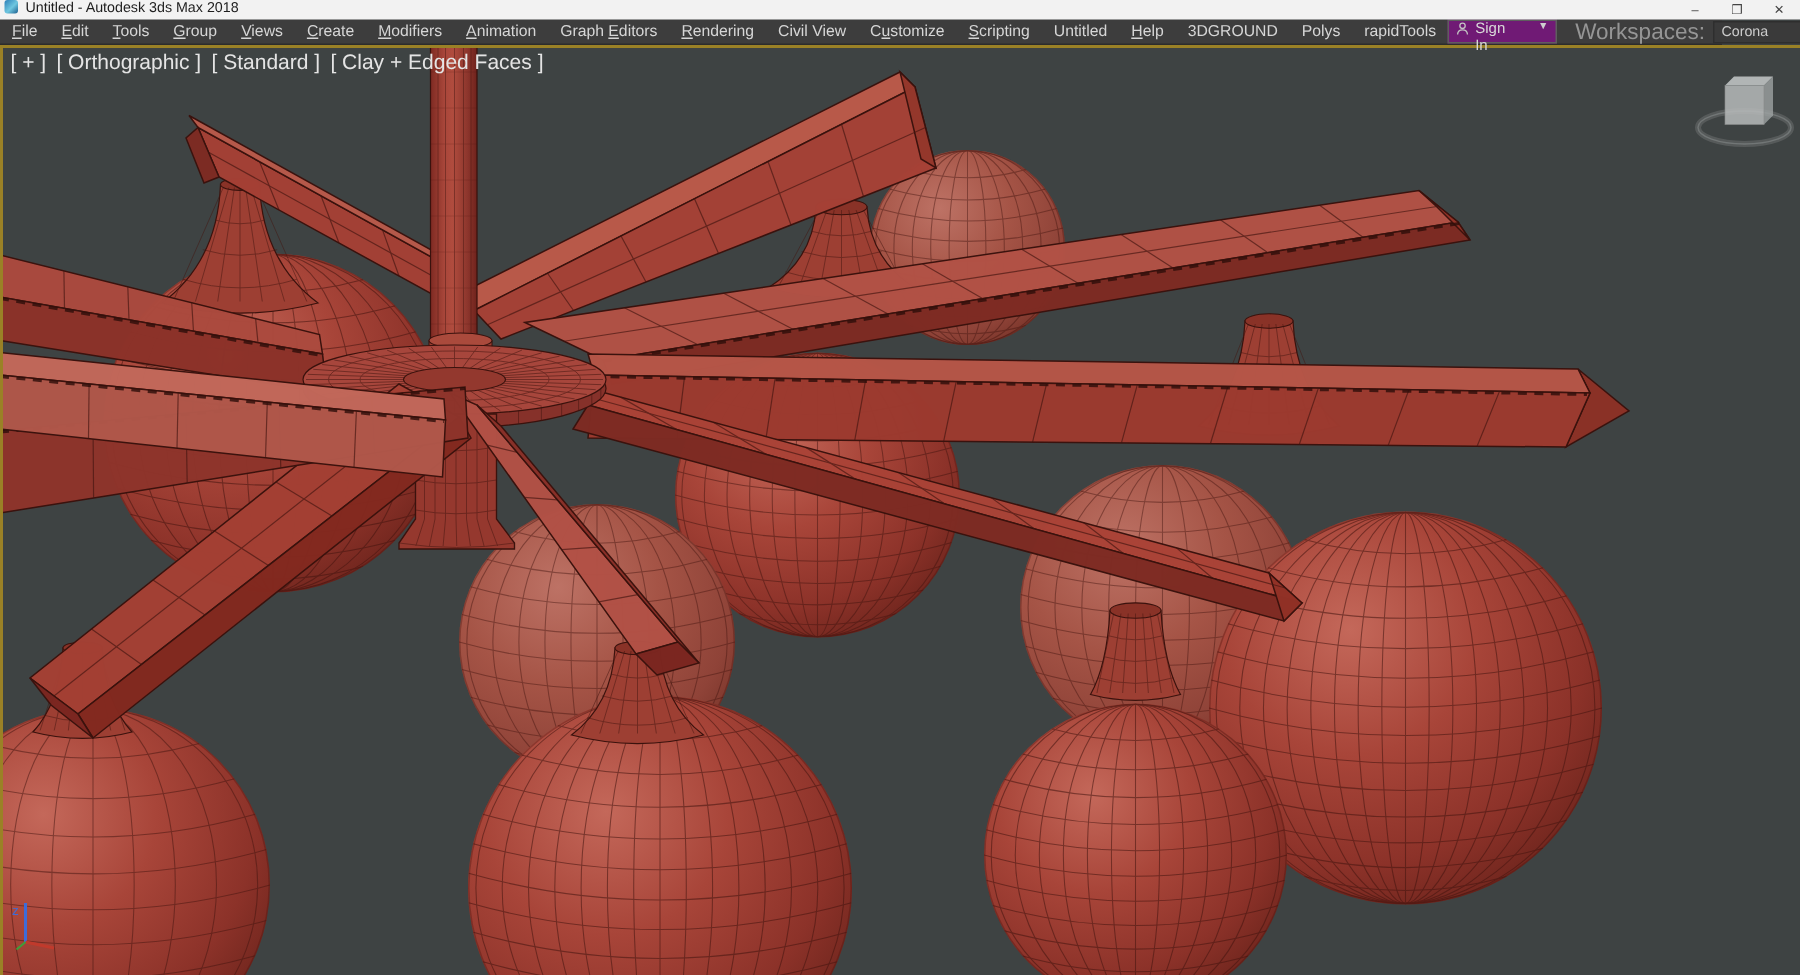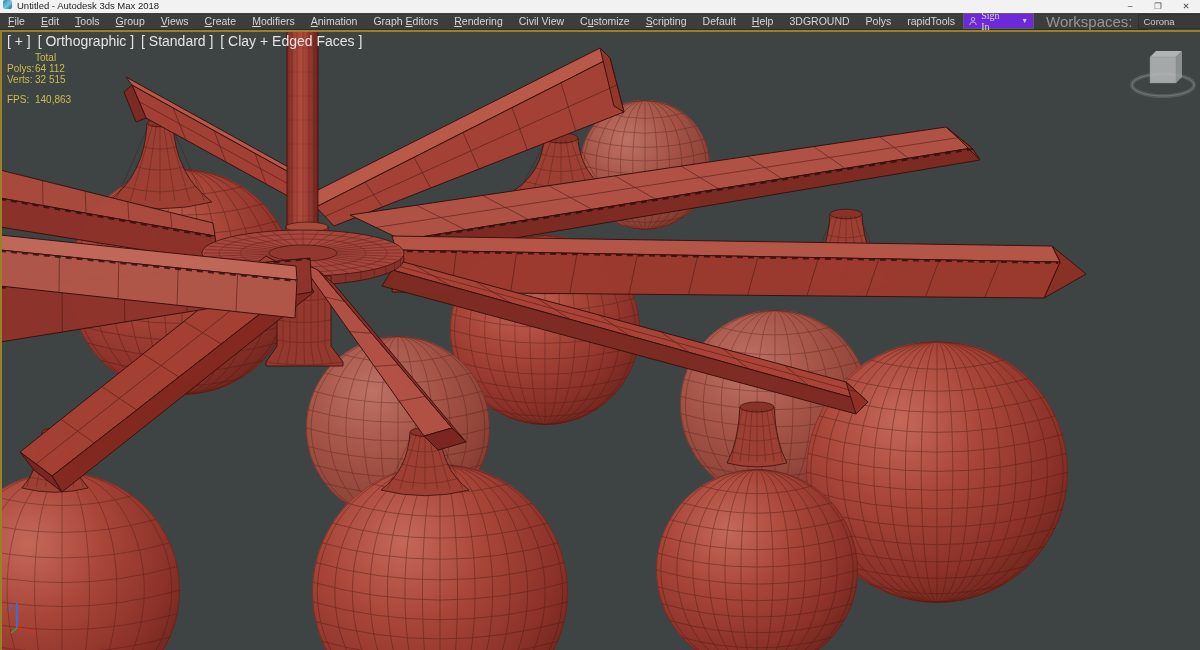--- a/index.html
+++ b/index.html
@@ -21,22 +21,22 @@
     font-size:8.5px;color:#444;line-height:1;}
   
   .menubar{
     position:absolute;top:13px;left:0;width:1148px;height:17px;
     background:#3d3d3d;border-bottom:1px solid #2c2c2c;box-sizing:border-box;
     display:flex;align-items:center;z-index:29;
   }
   .menu-item{font-size:10.5px;color:#d6d6d6;padding:0 8px;white-space:nowrap;cursor:default;}
   .menu-item .accel{text-decoration:underline;}
   .menu-right{margin-left:auto;display:flex;align-items:center;padding-right:4px;}
-  .signin{display:flex;align-items:center;height:14px;background:#6d28d9;
-    border:1px solid #5e5e5e;padding:0 5px;font-family:Liberation Serif, serif;}
+  .signin{display:flex;height:14px;background:#701a75;
+    border:1px solid #5e5e5e;padding:0 5px;}
   .signin-label{font-size:10px;color:#d8d8d8;margin-left:4px;}
   .signin-caret{font-size:7px;color:#cfcfcf;margin-left:14px;}
   .ws-label{font-size:15px;color:#959595;margin:0 5px 0 12px;}
   .ws-value{width:102px;height:13px;background:#3a3a3a;border:1px solid #2e2e2e;
     display:flex;align-items:center;font-size:9.5px;color:#cccccc;padding:0 5px;}
   
   .viewport{position:absolute;top:30px;left:0;width:1200px;height:620px;background:#3e4343;}
   .vp-border-top{position:absolute;top:0;left:0;width:1200px;height:2px;z-index:10;}
   .vp-border-left{position:absolute;top:0;left:0;width:2px;height:620px;z-index:10;}
   #scene-svg{position:absolute;top:0;left:0;}
@@ -69,21 +69,21 @@
       <span class="menu-item"><span class="accel">G</span>roup</span>
       <span class="menu-item"><span class="accel">V</span>iews</span>
       <span class="menu-item"><span class="accel">C</span>reate</span>
       <span class="menu-item"><span class="accel">M</span>odifiers</span>
       <span class="menu-item"><span class="accel">A</span>nimation</span>
       <span class="menu-item">Graph <span class="accel">E</span>ditors</span>
       <span class="menu-item"><span class="accel">R</span>endering</span>
       <span class="menu-item">Civil View</span>
       <span class="menu-item">C<span class="accel">u</span>stomize</span>
       <span class="menu-item"><span class="accel">S</span>cripting</span>
-      <span class="menu-item">Default</span>
+      <span class="menu-item">Untitled</span>
       <span class="menu-item"><span class="accel">H</span>elp</span>
       <span class="menu-item">3DGROUND</span>
       <span class="menu-item">Polys</span>
       <span class="menu-item">rapidTools</span>
     </div>
   <div class="menu-right">
     <div class="signin">
       <svg width="9" height="10" viewBox="0 0 9 10">
         <circle cx="4.5" cy="3" r="2" fill="none" stroke="#c2c2c2" stroke-width="1"></circle>
         <path d="M0.8 9.5 Q1 6 4.5 6 Q8 6 8.2 9.5" fill="none" stroke="#c2c2c2" stroke-width="1"></path>
@@ -720,38 +720,20 @@
   <div class="vp-border-top" style="background: rgb(154, 129, 38);"></div>
   <div class="vp-border-left" style="background: rgb(154, 129, 38);"></div>
 
   <div class="vp-label" style="color: rgb(228, 228, 228);">
     <span>[ + ]</span>
     <span>[ Orthographic ]</span>
     <span>[ Standard ]</span>
     <span>[ Clay + Edged Faces ]</span>
   </div>
 
-  <div class="stats" style="color: rgb(205, 189, 78);">
-    <div class="srow">
-        <span class="slabel"></span>
-        <span>Total</span>
-      </div>
-    <div class="srow">
-        <span class="slabel">Polys:</span>
-        <span>64 112</span>
-      </div>
-    <div class="srow">
-        <span class="slabel">Verts:</span>
-        <span>32 515</span>
-      </div>
-    <div class="srow fps">
-        <span class="slabel">FPS:</span>
-        <span>140,863</span>
-      </div>
-  </div>
 
   <svg class="viewcube" width="74" height="58" viewBox="0 0 74 58">
     <ellipse cx="37" cy="40" rx="31" ry="11" fill="none" stroke="#7d8282" stroke-width="4" opacity="0.38"></ellipse>
     <ellipse cx="37" cy="40" rx="31" ry="11" fill="none" stroke="#9aa0a0" stroke-width="1" opacity="0.4"></ellipse>
     <polygon points="24,12 50,12 56,6 30,6" fill="#ced2d2" opacity="0.8"></polygon>
     <polygon points="50,12 56,6 56,32 50,38" fill="#9ea2a2" opacity="0.8"></polygon>
     <rect x="24" y="12" width="26" height="26" fill="#b6baba" opacity="0.85"></rect>
     <rect x="24" y="12" width="26" height="26" fill="none" stroke="#878b8b" stroke-width="0.6" opacity="0.7"></rect>
   </svg>
 </div>

